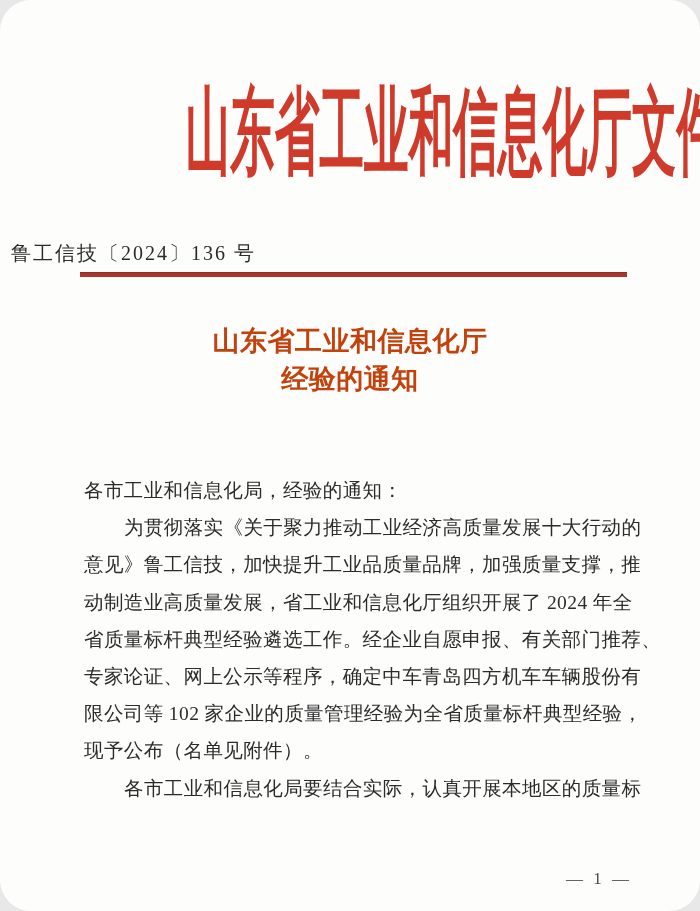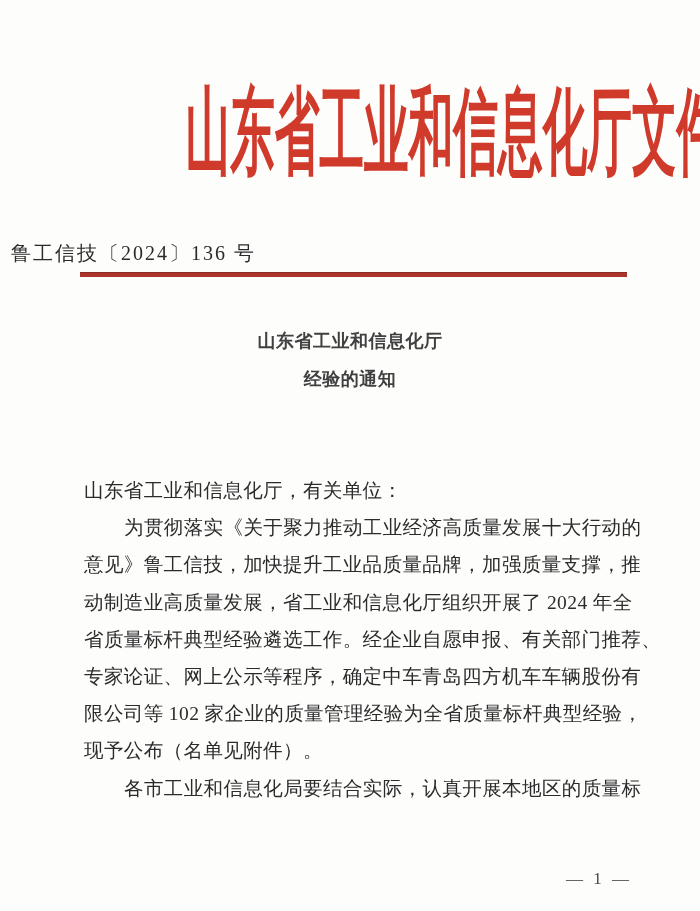--- a/index.html
+++ b/index.html
@@ -9,20 +9,21 @@
   }
   .page {
     position: relative;
     width: 700px;
     height: 911px;
     margin: 0 auto;
     background: #fdfdfc;
     overflow: hidden;
     font-family: "Liberation Serif", "DejaVu Serif", serif;
     color: #262626;
+    border-radius: 31px;
   }
   
   .header-red {
     position: absolute;
     top: 82px;
     left: 0;
     width: 100%;
     text-align: center;
     font-size: 95px;
     line-height: 100px;
@@ -53,24 +54,24 @@
     background: var(--rule_red, #ab352d);
     border-top: 1px solid #8d2b24;
   }
   
   .title {
     position: absolute;
     top: 322px;
     left: 0;
     width: 100%;
     text-align: center;
-    font-size: 18px;
+    font-size: 27px;
     line-height: 38px;
     font-weight: bold;
-    color: #404040;
+    color: #c2410c;
     letter-spacing: 0.5px;
   }
   
   .body-text {
     position: absolute;
     top: 472px;
     left: 84px;
     width: 545px;
     font-size: 19.5px;
     line-height: 37.2px;
@@ -103,21 +104,21 @@
   <div class="doc-number">鲁工信技〔2024〕136 号</div>
 
   <div class="red-rule"></div>
 
   <div class="title">
     <div>山东省工业和信息化厅</div>
     <div>经验的通知</div>
   </div>
 
   <div class="body-text">
-    <div class="line">山东省工业和信息化厅，有关单位：</div>
+    <div class="line">各市工业和信息化局，经验的通知：</div>
     <div class="line indent">为贯彻落实《关于聚力推动工业经济高质量发展十大行动的</div>
     <div class="line">意见》鲁工信技，加快提升工业品质量品牌，加强质量支撑，推</div>
     <div class="line">动制造业高质量发展，省工业和信息化厅组织开展了 2024 年全</div>
     <div class="line">省质量标杆典型经验遴选工作。经企业自愿申报、有关部门推荐、</div>
     <div class="line">专家论证、网上公示等程序，确定中车青岛四方机车车辆股份有</div>
     <div class="line">限公司等 102 家企业的质量管理经验为全省质量标杆典型经验，</div>
     <div class="line">现予公布（名单见附件）。</div>
     <div class="line indent">各市工业和信息化局要结合实际，认真开展本地区的质量标</div>
   </div>
 

